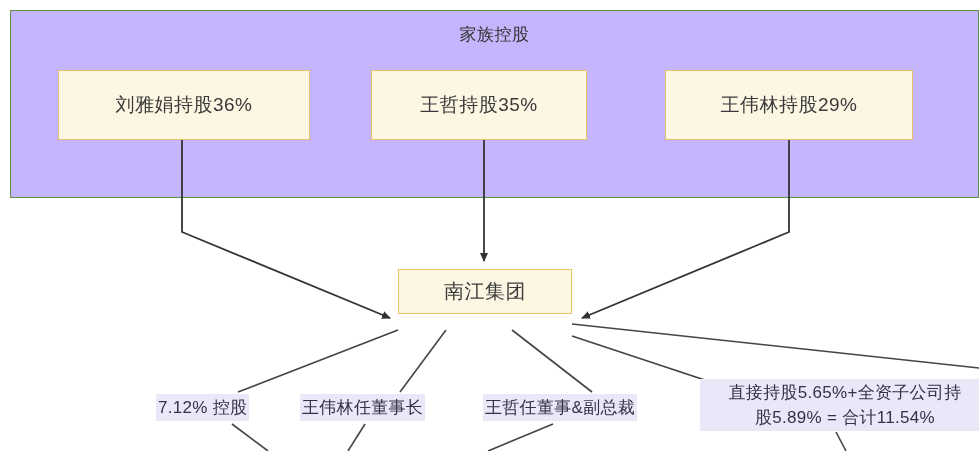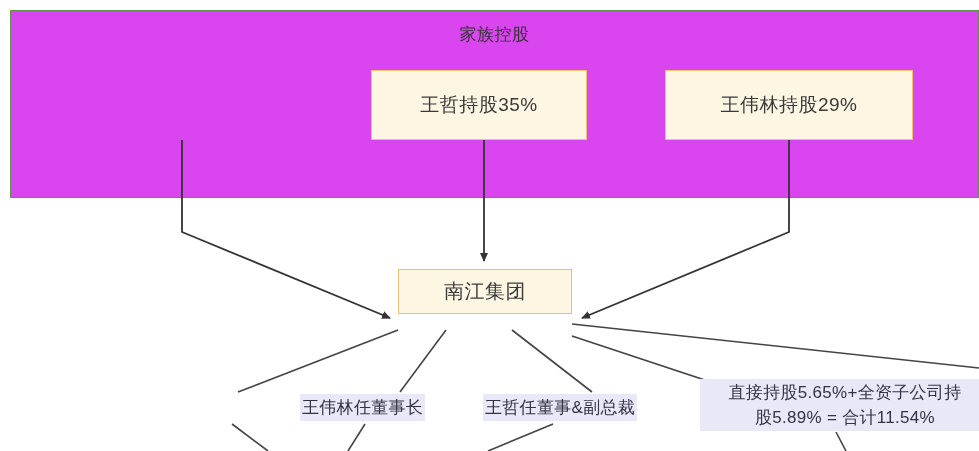--- a/index.html
+++ b/index.html
@@ -22,21 +22,21 @@
     width: 979px;
     height: 451px;
     pointer-events: none;
   }
   .cluster {
     position: absolute;
     left: 10px;
     top: 10px;
     width: 969px;
     height: 188px;
-    background: #d946ef;
+    background: #c4b5fd;
     border: 1px solid #5a9247;
     box-sizing: border-box;
   }
   .cluster-title {
     position: absolute;
     left: 0;
     top: 12px;
     width: 100%;
     text-align: center;
     font-size: 17px;
@@ -105,24 +105,26 @@
     <path name="vp" d="M512,330 L592,392" fill="none" stroke="#444444" stroke-width="1.6"></path>
     <path d="M572,324 L979,368" fill="none" stroke="#444444" stroke-width="1.6"></path>
     <path d="M572,336 L850,428" fill="none" stroke="#444444" stroke-width="1.6"></path>
 
     <path d="M232,424 L268,451" fill="none" stroke="#444444" stroke-width="1.6"></path>
     <path d="M365,424 L348,451" fill="none" stroke="#444444" stroke-width="1.6"></path>
     <path d="M553,424 L488,451" fill="none" stroke="#444444" stroke-width="1.6"></path>
     <path d="M836,432 L846,451" fill="none" stroke="#444444" stroke-width="1.6"></path>
   </svg>
 
+  <div class="node" id="node-liu">刘雅娟持股36%</div>
   <div class="node" id="node-wangz">王哲持股35%</div>
   <div class="node" id="node-wangw">王伟林持股29%</div>
   <div class="node" id="node-group">南江集团</div>
 
+  <div class="edge-label" id="label-kongu">7.12% 控股</div>
   <div class="edge-label" id="label-chair">王伟林任董事长</div>
   <div class="edge-label" id="label-vp">王哲任董事&amp;副总裁</div>
   <div class="edge-label" id="label-hold">
     <span class="l1">直接持股5.65%+全资子公司持</span>
     <span class="l2">股5.89% = 合计11.54%</span>
   </div>
 
 </div>
 
 </body></html>

